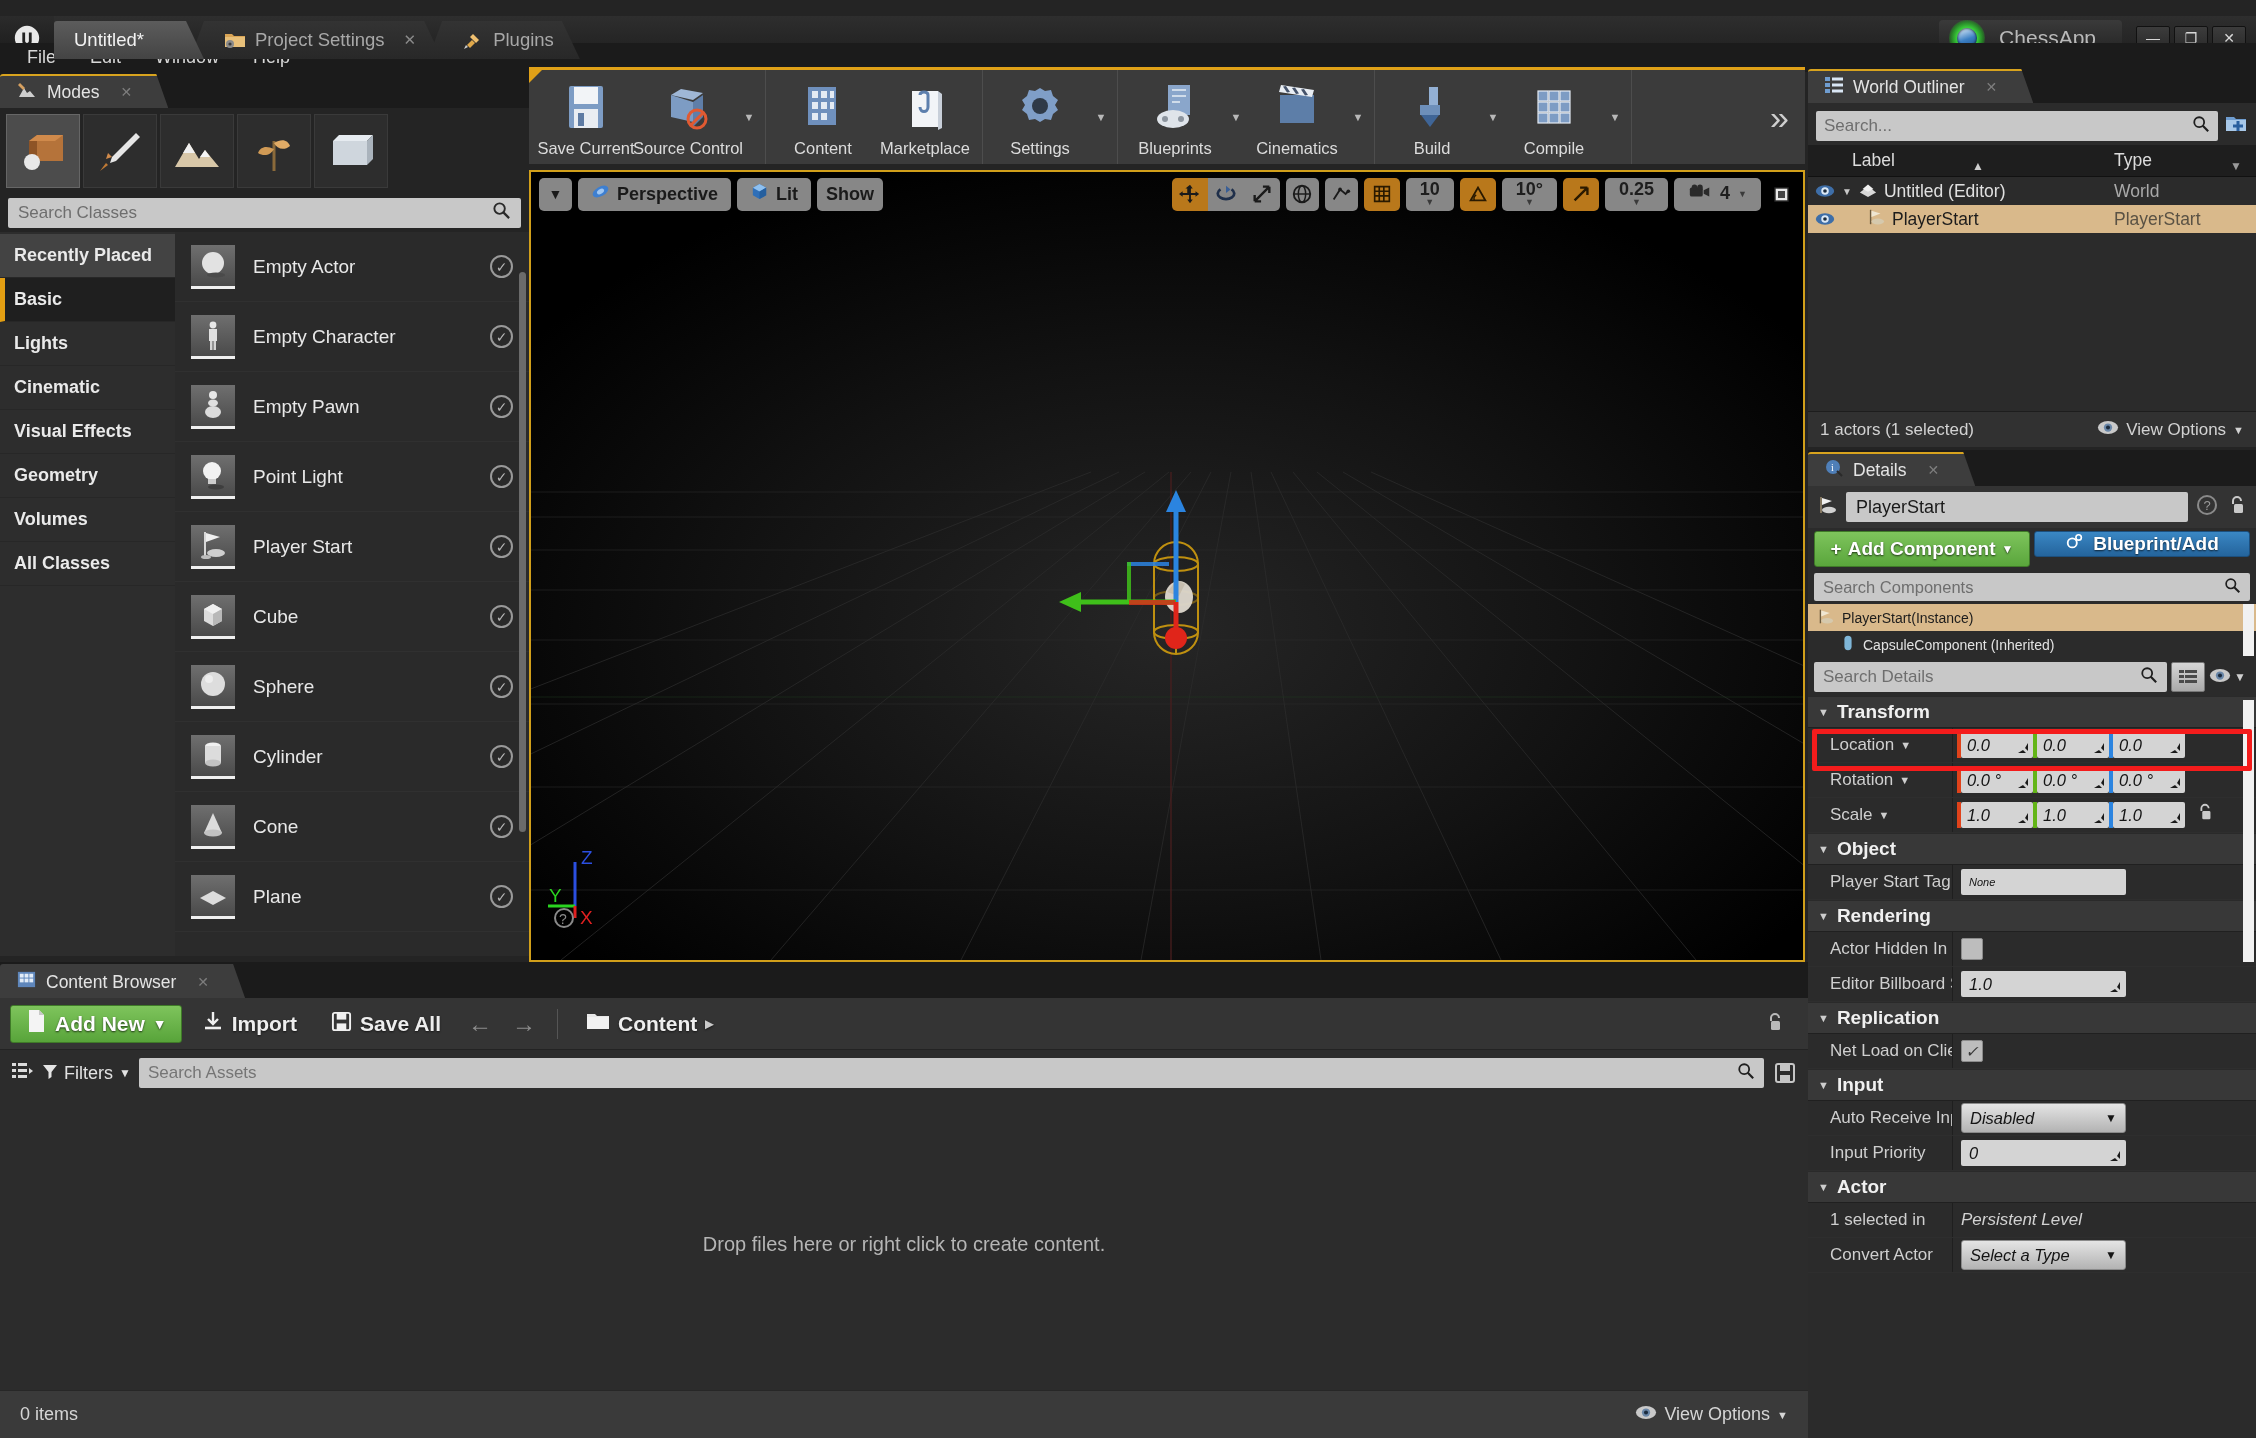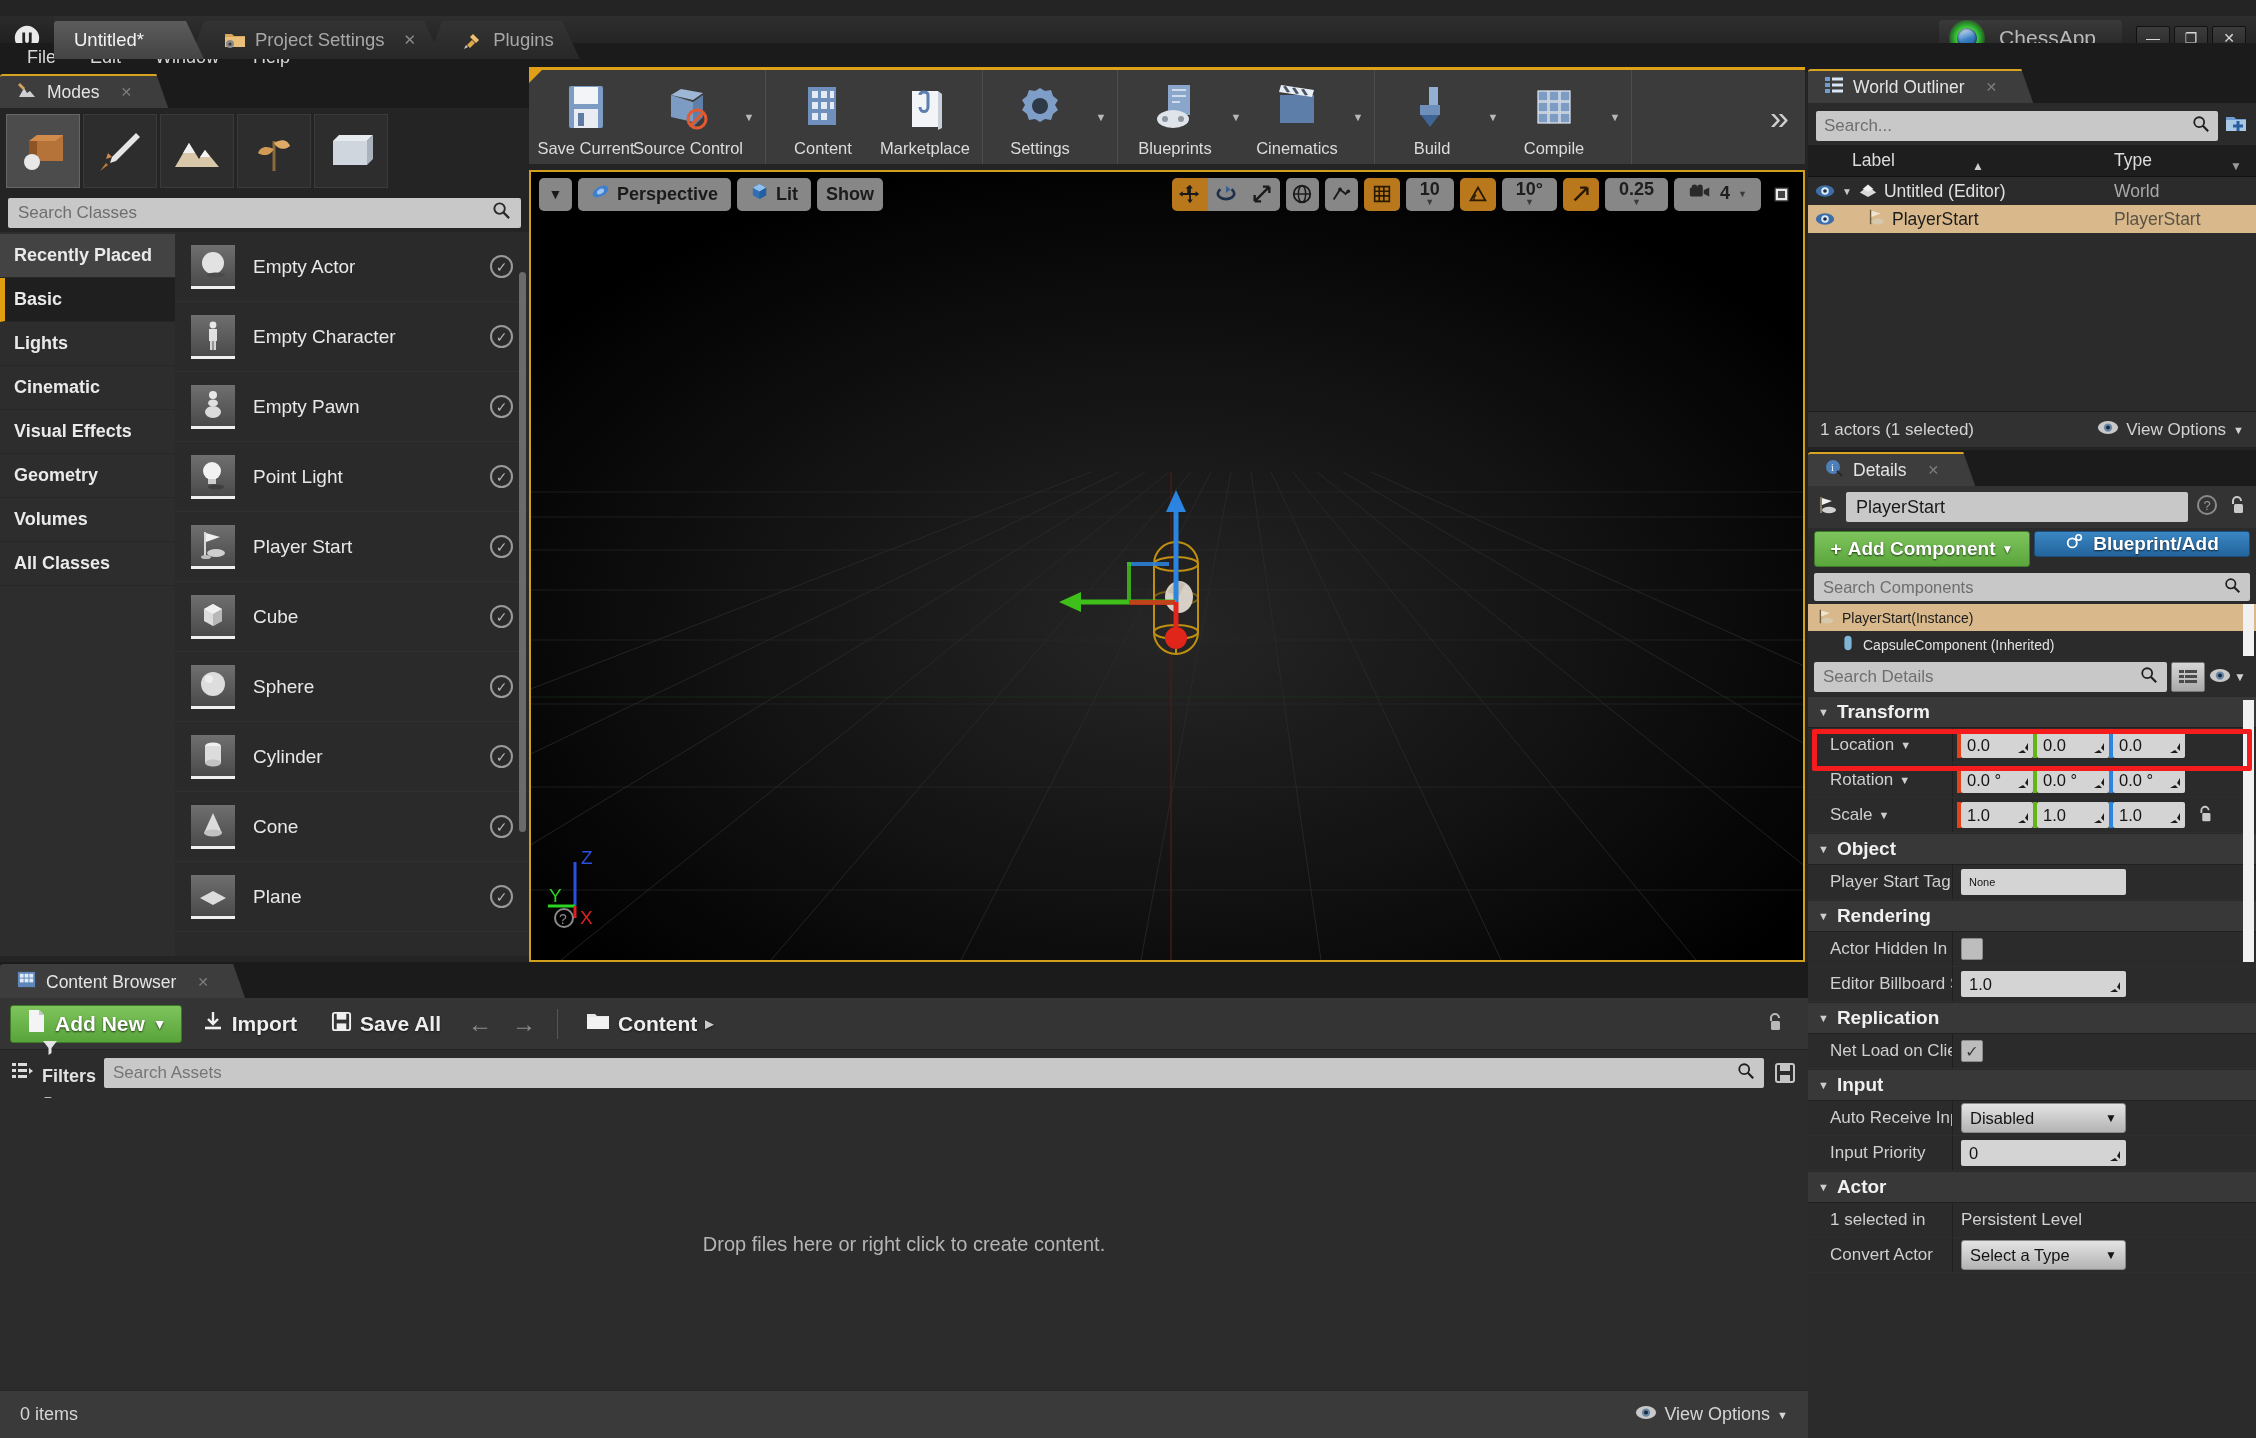--- a/index.html
+++ b/index.html
@@ -230,21 +230,21 @@
   .props { position: relative; }
   .prop-section { display: flex; align-items: center; height: 32px; background: #383838;
     color: #f0f0f0; font-size: 19px; font-weight: bold; padding-left: 10px; gap: 8px;
     border-top: 1px solid #2a2a2a; border-bottom: 1px solid #202020; }
   .sec-tri { font-size: 11px; color: #cdcdcd; }
   .prop-row { display: flex; align-items: center; height: 35px; border-bottom: 1px solid #2e2e2e; }
   .prop-label { width: 145px; padding-left: 22px; color: #cfcfcf; font-size: 17px;
     white-space: nowrap; overflow: hidden; border-right: 1px solid #1f1f1f; height: 100%;
     display: flex; align-items: center; }
   .prop-label.withcaret { display: flex; align-items: center; gap: 6px; }
-  .prop-value { flex: 1; display: flex; align-items: flex-end; gap: 4px; padding-left: 8px; }
+  .prop-value { flex: 1; display: flex; align-items: flex-start; gap: 4px; padding-left: 8px; font-style: italic; }
   .vec3 { display: flex; gap: 4px; }
   .numbox { width: 72px; height: 26px; background: #d4d4d4; border-radius: 2px; display: flex;
     align-items: center; justify-content: space-between; padding: 0 4px 0 6px;
     color: #141414; font-size: 16.5px; position: relative; }
   .numbox::before { content: ""; position: absolute; left: -4px; top: 0; width: 4px; height: 100%; }
   .numbox.x::before { background: #e0421a; }
   .numbox.y::before { background: #63b518; }
   .numbox.z::before { background: #2b84e0; }
   .spin { width: 12px; height: 12px; }
   .textbox { width: 165px; height: 26px; background: #d4d4d4; border-radius: 2px; display: flex;
@@ -270,21 +270,21 @@
   .cb-addnew { height: 38px; background: linear-gradient(180deg,#7ec45c,#58a43a);
     border: 1px solid #3f7a28; border-radius: 3px; display: flex; align-items: center; gap: 8px;
     padding: 0 14px; color: #fff; font-size: 21px; font-weight: bold; text-shadow: 0 1px 2px rgba(0,0,0,.7); }
   .cb-tbtn { display: flex; align-items: center; gap: 8px; padding: 0 14px; color: #eee;
     font-size: 21px; font-weight: bold; text-shadow: 0 1px 2px rgba(0,0,0,.6); }
   .cb-arrow { color: #8e8e8e; font-size: 24px; padding: 0 7px; }
   .cb-divider { width: 1px; height: 30px; background: #555; margin: 0 8px; }
   .cb-lockicon { margin-left: auto; padding-right: 12px; }
   .cb-filterrow { height: 46px; display: flex; align-items: center; gap: 8px; padding: 0 10px;
     background: #2c2c2c; }
-  .cb-filters { display: flex; gap: 6px; color: #e2e2e2; font-size: 18px; font-weight: bold; flex-direction: column; }
+  .cb-filters { display: flex; align-items: center; gap: 6px; color: #e2e2e2; font-size: 18px; font-weight: normal; }
   .cb-searchassets { flex: 1; height: 30px; background: #c8c8c8; border-radius: 2px; display: flex;
     align-items: center; justify-content: space-between; padding: 0 9px; color: #757575; font-size: 17px; }
   .cb-savebtn { width: 26px; height: 26px; display: flex; align-items: center; justify-content: center; }
   .cb-drop { position: absolute; left: 0; top: 136px; width: 100%; height: 292px; background: #2c2c2c;
     display: flex; align-items: center; justify-content: center; color: #b5b5b5; font-size: 20px; }
   .cb-status { position: absolute; bottom: 0; left: 0; width: 100%; height: 48px; background: #3a3a3a;
     display: flex; align-items: center; justify-content: space-between; padding: 0 20px;
     color: #d5d5d5; font-size: 18px; border-top: 1px solid #272727; }
 
   .eye-svg { width: 22px; height: 17px; }

